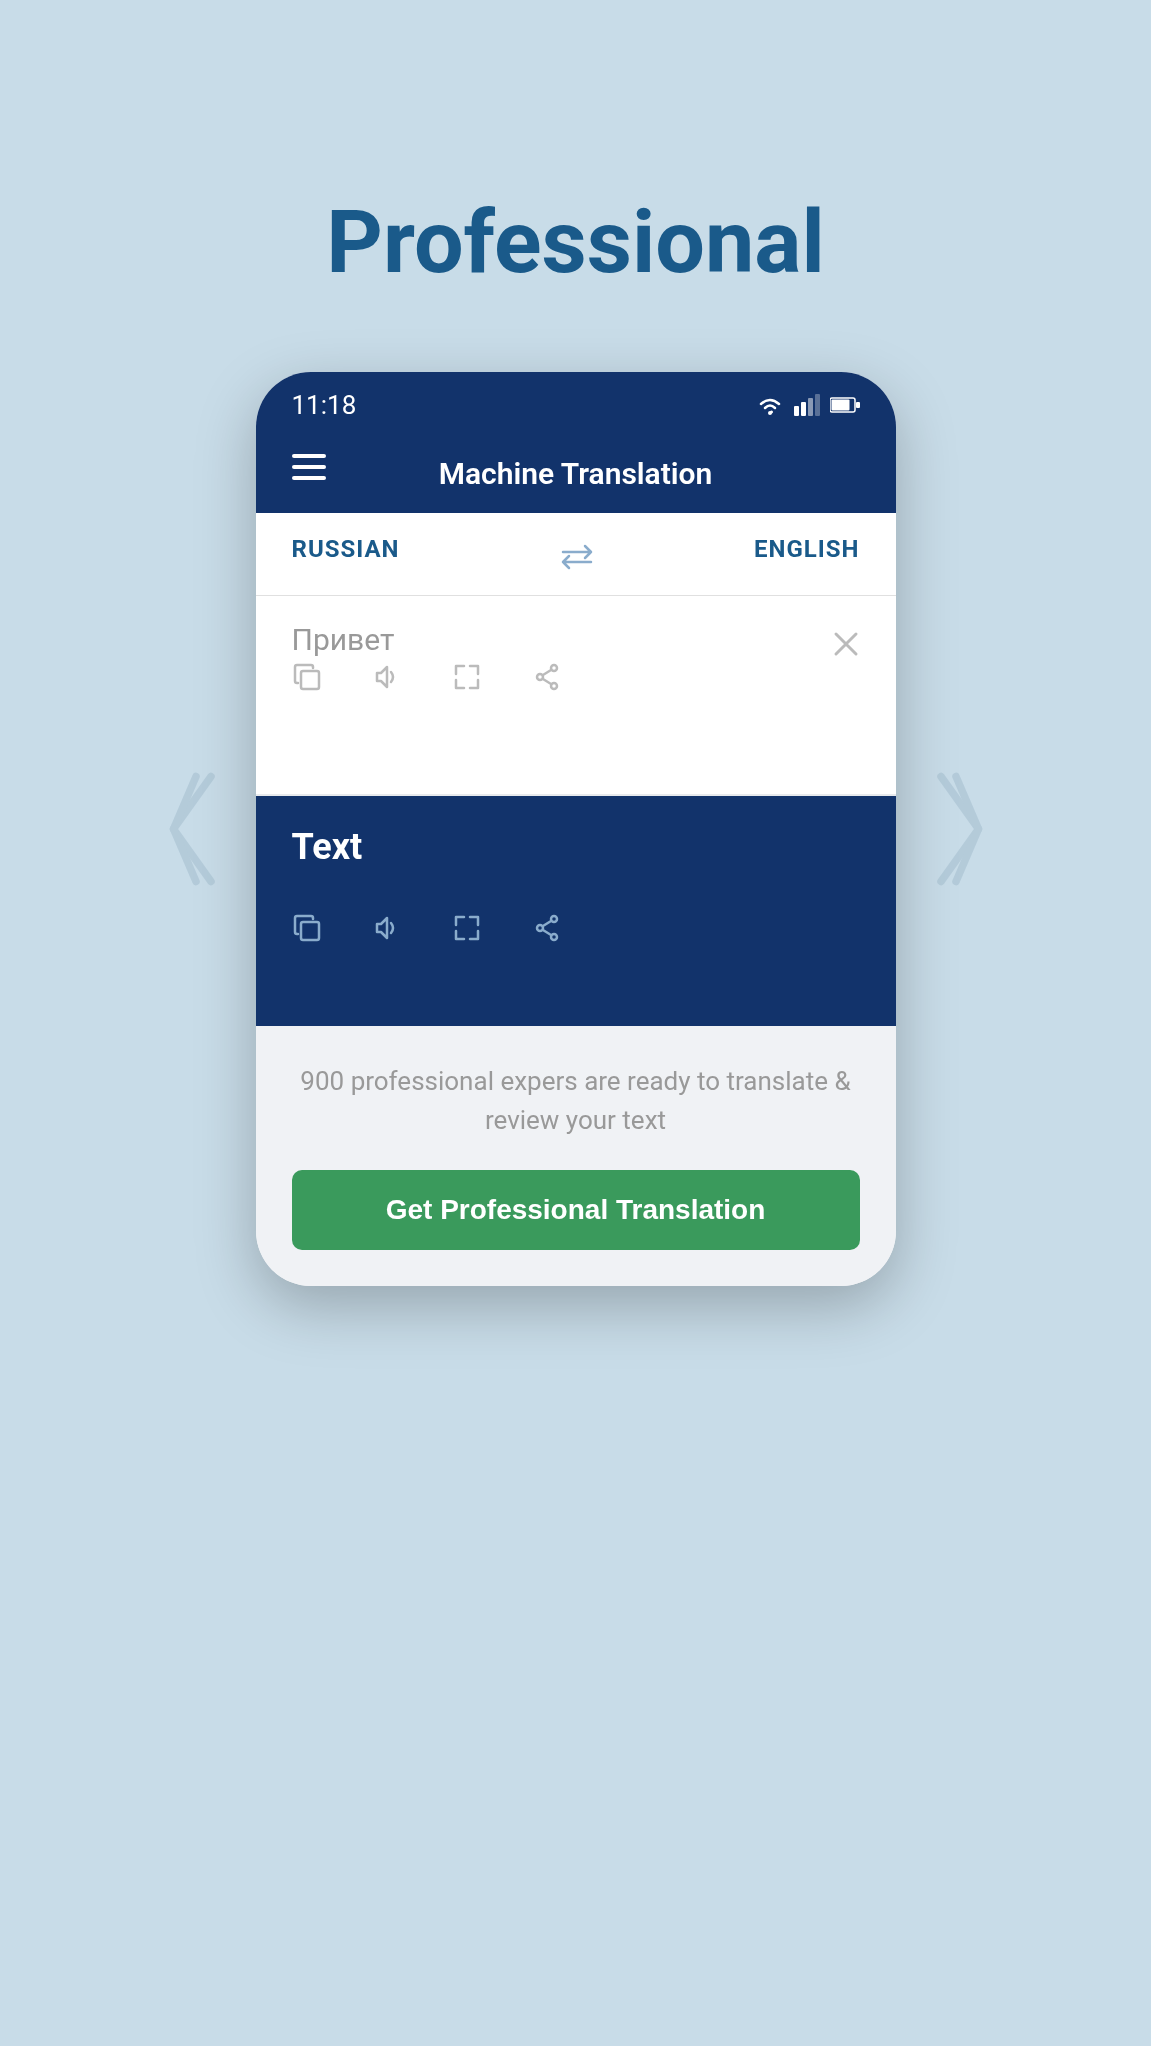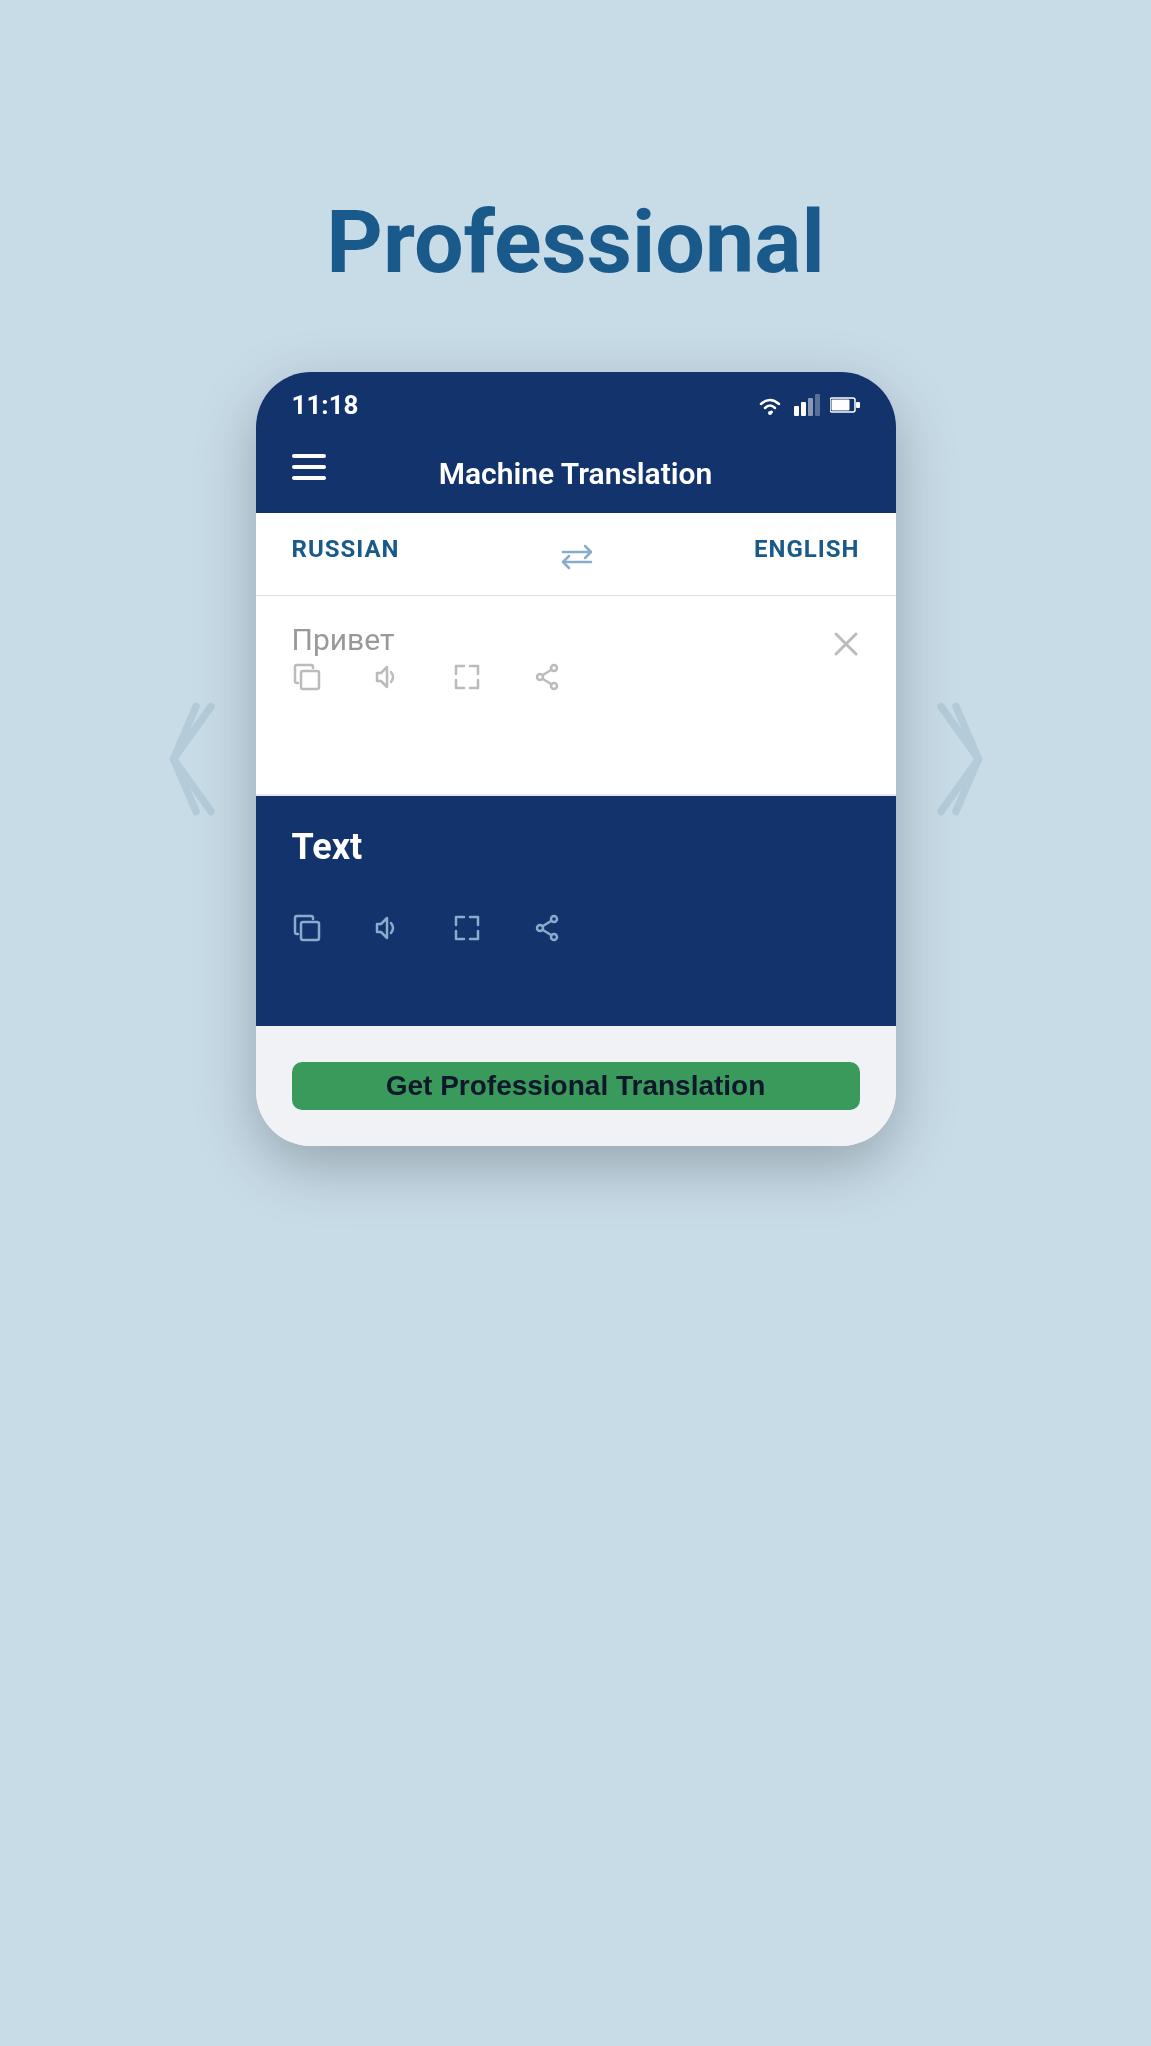--- a/index.html
+++ b/index.html
@@ -56,21 +56,21 @@
       padding: 0;
     }
 
     .status-bar {
       display: flex;
       justify-content: space-between;
       align-items: center;
       padding: 18px 36px 8px 36px;
       color: white;
       font-size: 26px;
-      font-weight: 700;
+      font-weight: 400;
     }
 
     .status-icons {
       display: flex;
       align-items: center;
       gap: 10px;
     }
 
     .nav-bar {
       display: flex;
@@ -193,24 +193,24 @@
 
     .pro-description {
       font-size: 26px;
       color: #999;
       line-height: 1.5;
       margin-bottom: 30px;
     }
 
     .pro-button {
       background: #3a9a5c;
-      color: #0f172a;
+      color: #ffffff;
       border: none;
       border-radius: 10px;
-      padding: 8px 40px;
+      padding: 24px 40px;
       font-size: 28px;
       font-weight: 600;
       width: 100%;
       cursor: pointer;
     }
 
     
     svg {
       display: inline-block;
       vertical-align: middle;
@@ -357,17 +357,18 @@
             <circle cx="22" cy="6" r="3" stroke="#8aaccc" stroke-width="2.5"></circle>
             <circle cx="22" cy="24" r="3" stroke="#8aaccc" stroke-width="2.5"></circle>
             <circle cx="8" cy="15" r="3" stroke="#8aaccc" stroke-width="2.5"></circle>
             <path d="M11 13 L19 8 M11 17 L19 22" stroke="#8aaccc" stroke-width="2.5" stroke-linecap="round"></path>
           </svg>
         </span>
       </div>
     </div>
 
     <div class="pro-section">
+      <p class="pro-description">900 professional expers are ready to translate &amp; review your text</p>
       <button class="pro-button">Get Professional Translation</button>
     </div>
 
   </div>
 </div>
 
 </body></html>

